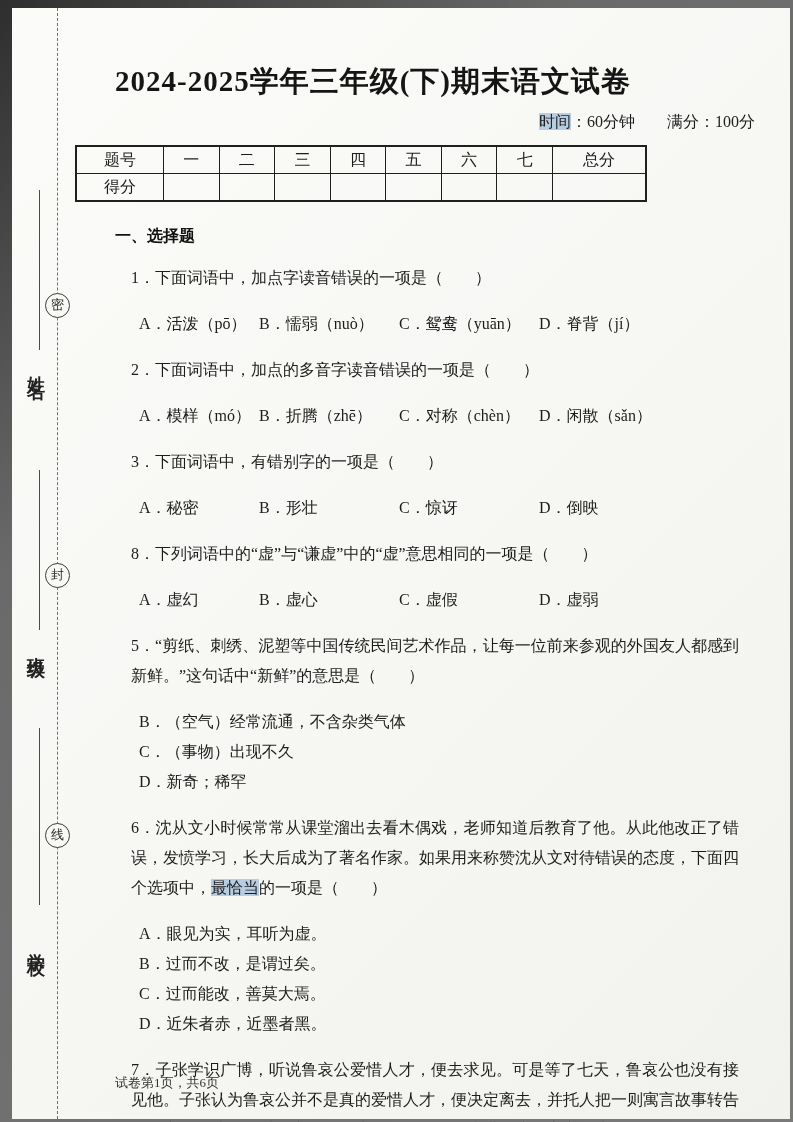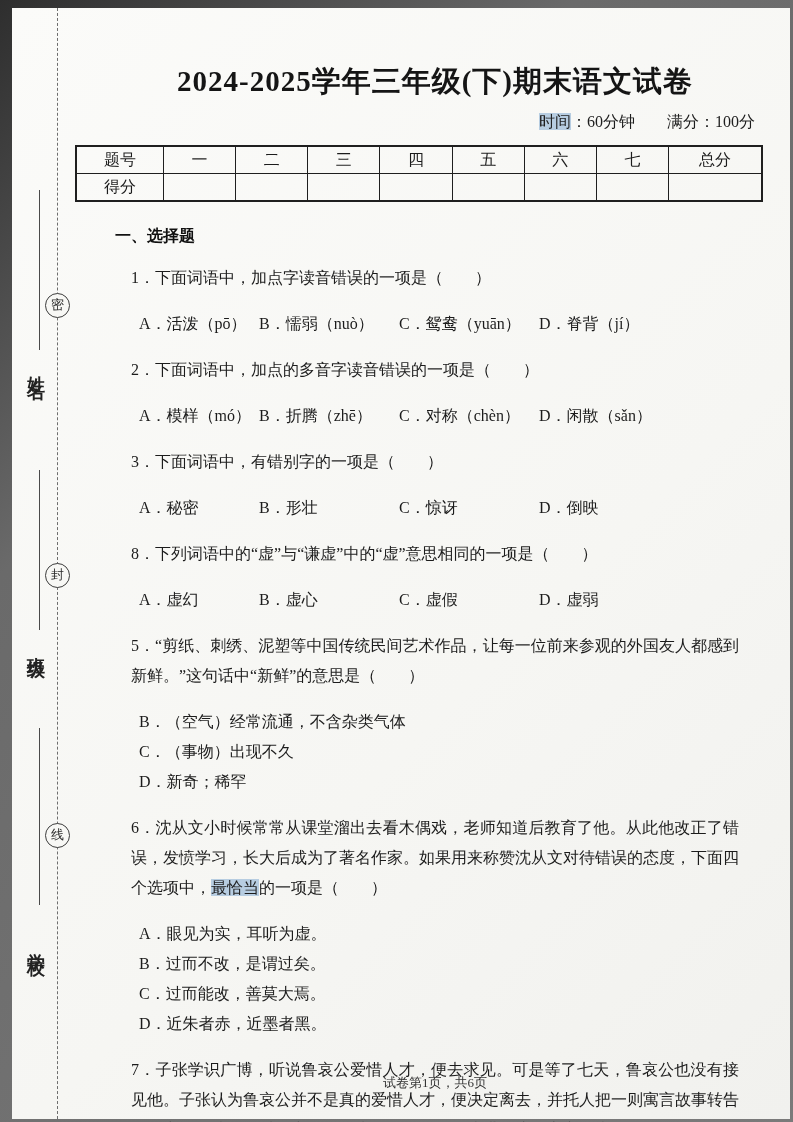--- a/index.html
+++ b/index.html
@@ -30,28 +30,28 @@
   }
   .vl0 { top: 354px; } .vl1 { top: 634px; } .vl2 { top: 930px; }
   .fill-line { position: absolute; left: 27px; width: 0; border-left: 1.2px solid #4a4a4a; }
   .fl0 { top: 182px; height: 160px; }
   .fl1 { top: 462px; height: 160px; }
   .fl2 { top: 720px; height: 177px; }
 
   
   .main { position: absolute; left: 103px; top: 0; width: 640px; }
   .title {
-    margin: 0; padding-top: 54px; text-align: center;
+    margin: 0; padding-top: 54px; text-align: left;
     font-size: 29px; font-weight: 800; letter-spacing: 1px; color: #151515;
   }
   .meta { margin-top: 10px; font-size: 16px; text-align: right; color: #1e1e1e; }
   .hl { background: #b7cde1; }
 
   table.score {
-    border-collapse: collapse; width: 688px; margin: 12px 0 0 -40px;
+    border-collapse: collapse; width: 572px; margin: 12px 0 0 -40px;
     border: 2px solid #1f1f1f;
   }
   table.score td {
     border: 1px solid #1f1f1f; height: 26px; padding: 0;
     text-align: center; font-size: 16px; color: #1c1c1c;
   }
   table.score td:first-child { width: 86px; }
   table.score td:last-child { width: 92px; }
 
   .sec {
@@ -59,21 +59,21 @@
     font-family: "Liberation Sans", "DejaVu Sans", sans-serif;
   }
   .question { margin-bottom: 3px; }
   .stem { margin: 16px; font-size: 16px; line-height: 30px; text-align: justify; }
   .option { font-size: 16px; line-height: 30px; white-space: nowrap; }
   .options.inline { display: grid; grid-template-columns: 120px 140px 140px auto; padding-left: 24px; }
   .options.stacked .option { padding-left: 24px; white-space: normal; line-height: 30px; }
 
   .footer {
     position: absolute; left: 103px; width: 640px; top: 1066px;
-    text-align: center; font-size: 13px; color: #333;
+    font-size: 13px; color: #333;
   }
 </style>
 </head>
 <body>
 
 <div class="page">
   <div class="paper">
 
     <div class="seal-dash"></div>
     <div class="seal-char sc0">密</div>

